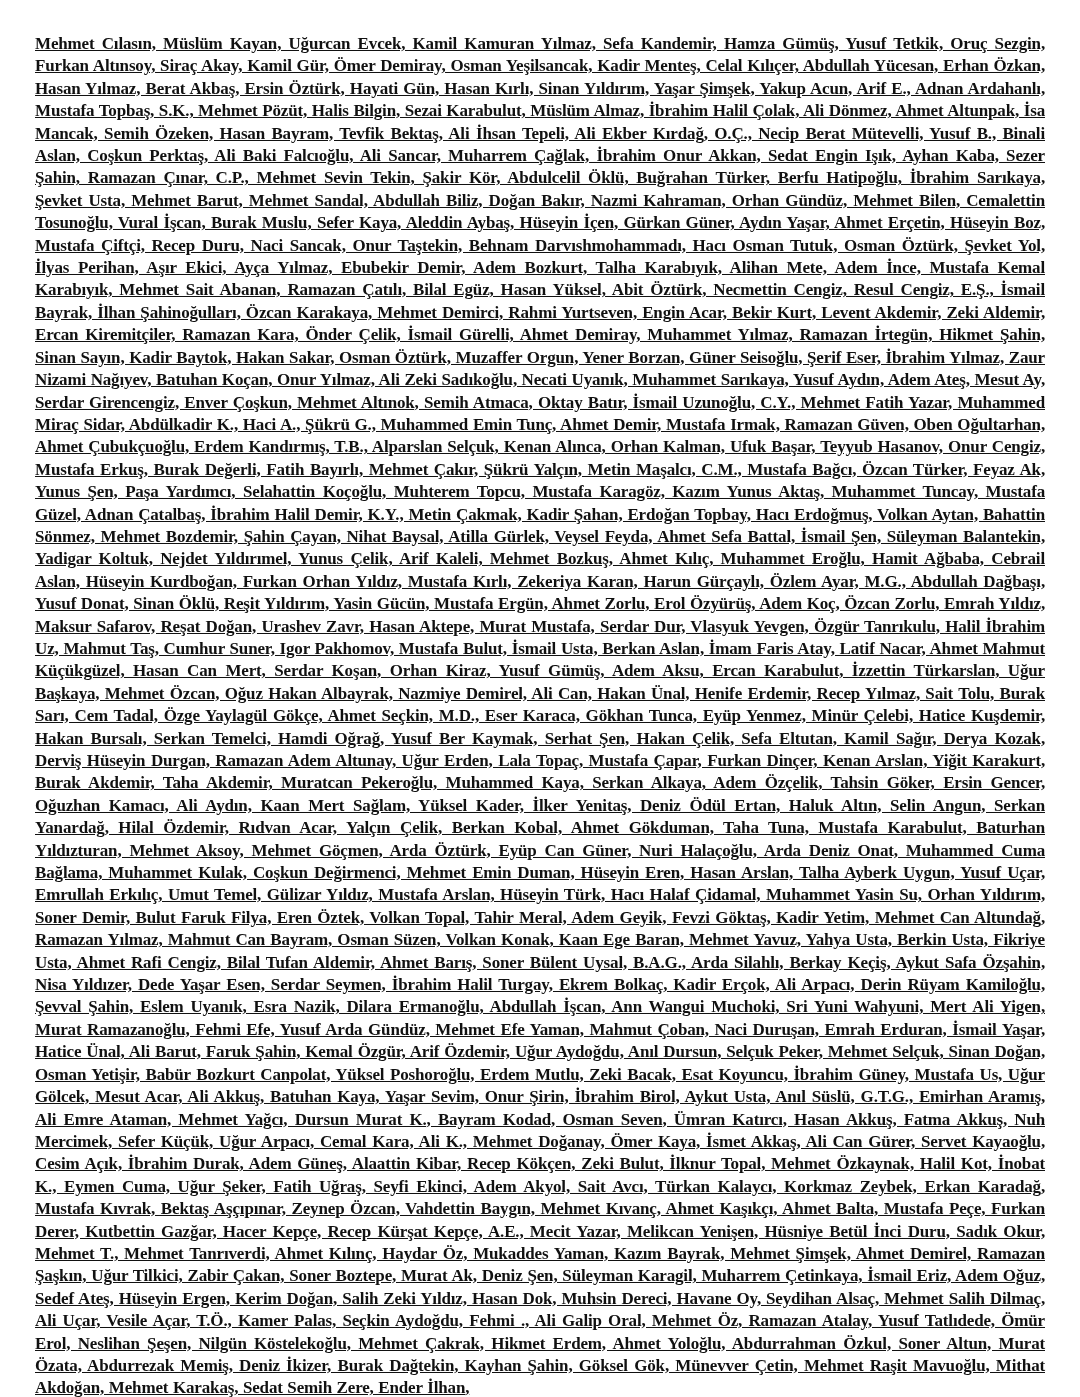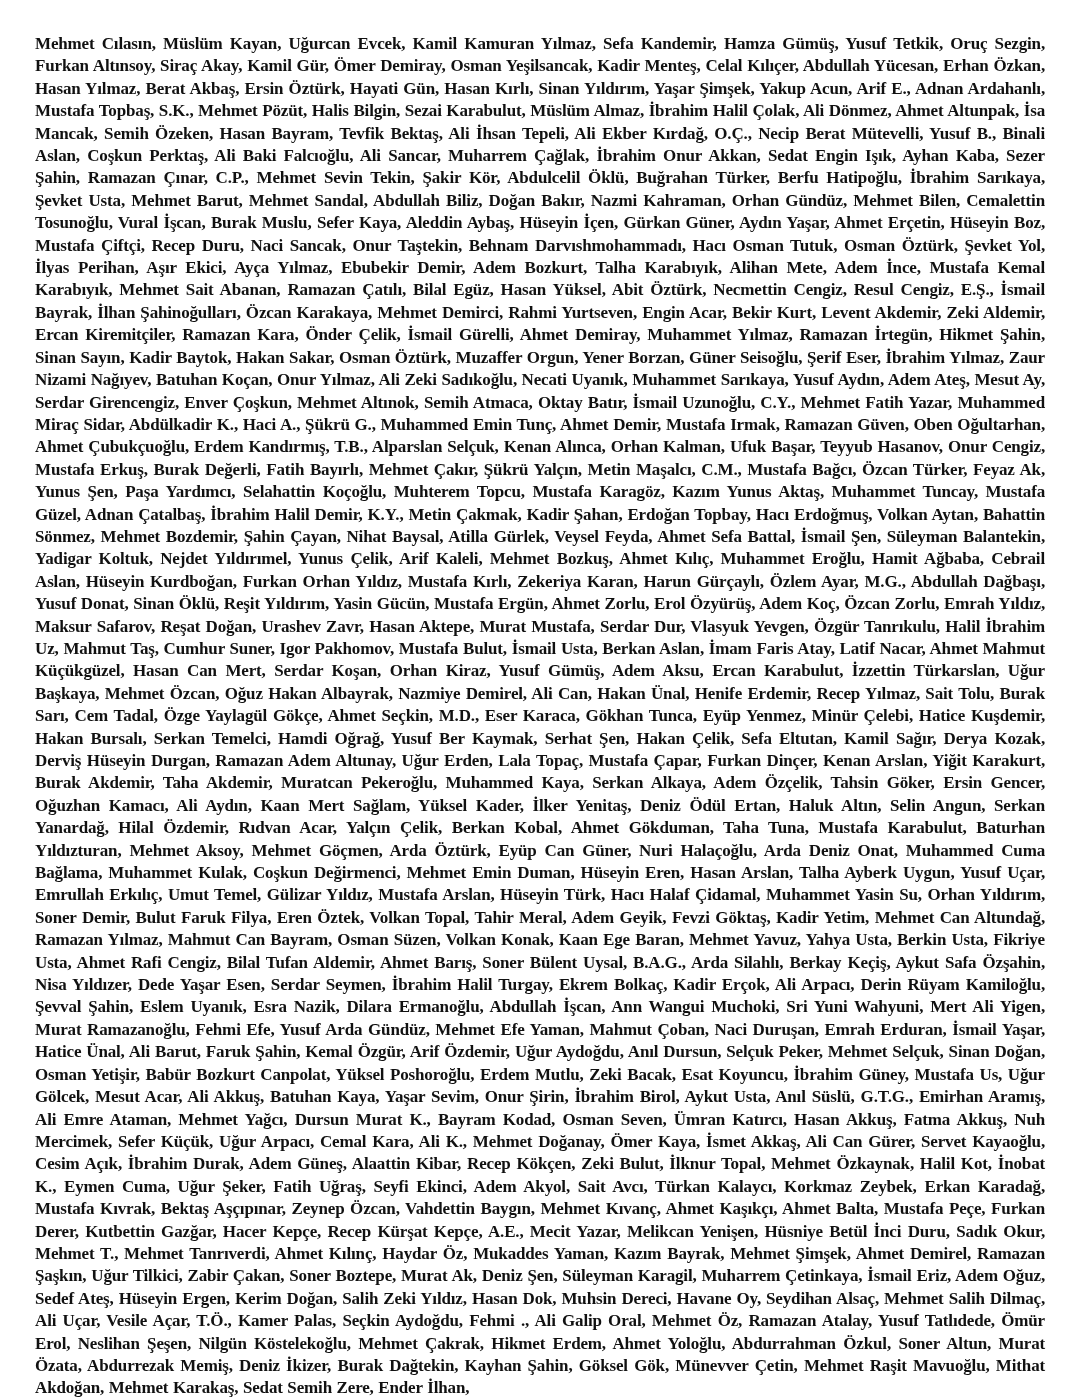--- a/index.html
+++ b/index.html
@@ -9,20 +9,21 @@
   }
   .page {
     position: relative;
     width: 1080px;
     height: 1397px;
     background: #ffffff;
     box-sizing: border-box;
     padding: 33px 35px 0 35px;
     font-family: "Liberation Serif", "DejaVu Serif", serif;
     color: #111111;
+    text-decoration: underline;
   }
   .names-paragraph {
     font-size: 17px;
     line-height: 22.4px;
     font-weight: 700;
     text-align: justify;
     letter-spacing: -0.15px;
     word-spacing: 0.5px;
     margin: 0;
   }

